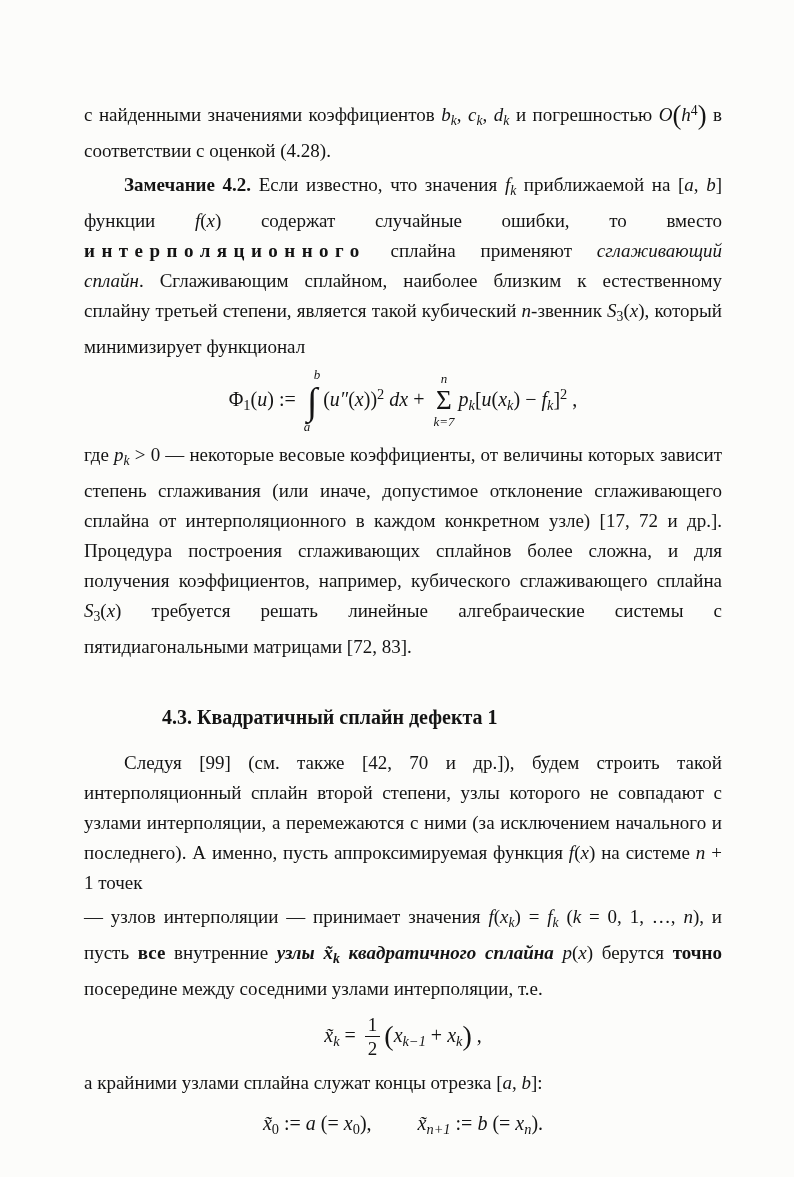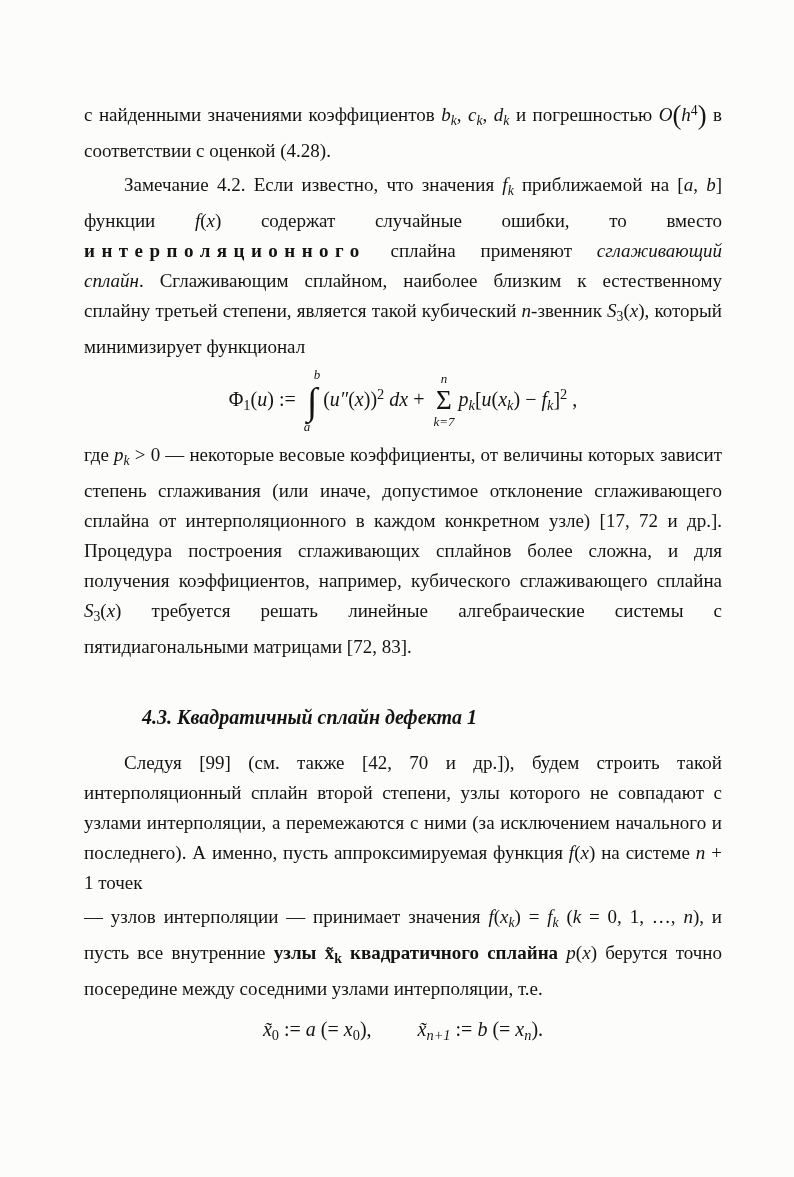--- a/index.html
+++ b/index.html
@@ -17,35 +17,34 @@
     padding: 96px 72px 30px 84px;
     display: flex;
     flex-direction: column;
     overflow: hidden;
   }
   .para { margin: 0 0 4px 0; text-align: justify; }
   .para.indent { text-indent: 40px; }
   .heading {
     font-size: 20px;
     font-weight: bold;
-    margin: 38px 0 18px 58px;
+    margin: 38px 0 18px 78px;
     line-height: 26px;
-    font-style: italic;
   }
   .formula {
     text-align: center;
     font-size: 20px;
     margin: 6px 0 8px 0;
     white-space: nowrap;
   }
   .formula.tall { margin: 2px 0 6px 0; }
   
   .i  { font-style: italic; }
-  .b  { font-weight: normal; }
-  .bi { font-weight: bold; }
+  .b  { font-weight: bold; }
+  .bi { font-weight: bold; font-style: italic; }
   .sub { font-size: 0.72em; vertical-align: -0.28em; }
   .sup { font-size: 0.72em; vertical-align: 0.45em; }
   .sp { letter-spacing: 0.34em; font-weight: bold; }
   .big { font-size: 1.4em; vertical-align: -0.1em; font-weight: normal; }
   .gap { display: inline-block; width: 46px; }
   
   .stack {
     display: inline-flex;
     flex-direction: column;
     align-items: center;
@@ -92,17 +91,22 @@
 
   <p class="para"><span>где </span><span class="i">p</span><span class="sub i">k</span><span> &gt; 0 — некоторые весовые коэффициенты, от величины которых зависит степень сглаживания (или иначе, допустимое отклонение сглаживающего сплайна от интерполяционного в каждом конкретном узле) [17, 72 и др.]. Процедура построения сглаживающих сплайнов более сложна, и для получения коэффициентов, например, кубического сглаживающего сплайна </span><span class="i">S</span><span class="sub">3</span><span>(</span><span class="i">x</span><span>)</span><span> требуется решать линейные алгебраические системы с пятидиагональными матрицами [72, 83].</span></p>
 
   <h2 class="heading">4.3. Квадратичный сплайн дефекта 1</h2>
 
   <p class="para indent"><span>Следуя [99] (см. также [42, 70 и др.]), будем строить такой интерполяционный сплайн второй степени, узлы которого не совпадают с узлами интерполяции, а перемежаются с ними (за исключением начального и последнего). А именно, пусть аппроксимируемая функция </span><span class="i">f</span><span>(</span><span class="i">x</span><span>)</span><span> на системе </span><span class="i">n</span><span> + 1 точек</span></p>
 
 
   <p class="para"><span>— узлов интерполяции — принимает значения </span><span class="i">f</span><span>(</span><span class="i">x</span><span class="sub i">k</span><span>)</span><span> = </span><span class="i">f</span><span class="sub i">k</span><span> (</span><span class="i">k</span><span> = 0, 1, …, </span><span class="i">n</span><span>), и пусть </span><span class="b">все</span><span> внутренние </span><span class="bi">узлы </span><span class="bi">x̃</span><span class="sub bi">k</span><span> </span><span class="bi">квадратичного сплайна</span><span> </span><span class="i">p</span><span>(</span><span class="i">x</span><span>)</span><span> берутся </span><span class="b">точно</span><span> посередине между соседними узлами интерполяции, т.е.</span></p>
 
+  <div class="formula"><span class="i">x̃</span><span class="sub i">k</span><span> = </span><span class="frac">
+        <span class="fr-num">1</span>
+        <span class="fr-den">2</span>
+      </span><span class="big">(</span><span class="i">x</span><span class="sub i">k−1</span><span> + </span><span class="i">x</span><span class="sub i">k</span><span class="big">)</span><span> ,</span></div>
 
+  <p class="para"><span>а крайними узлами сплайна служат концы отрезка [</span><span class="i">a</span><span>, </span><span class="i">b</span><span>]:</span></p>
 
   <div class="formula"><span class="i">x̃</span><span class="sub">0</span><span> := </span><span class="i">a</span><span> (= </span><span class="i">x</span><span class="sub">0</span><span>),</span><span class="gap"></span><span class="i">x̃</span><span class="sub i">n+1</span><span> := </span><span class="i">b</span><span> (= </span><span class="i">x</span><span class="sub i">n</span><span>).</span></div>
 
 </div>
 
 </body></html>

